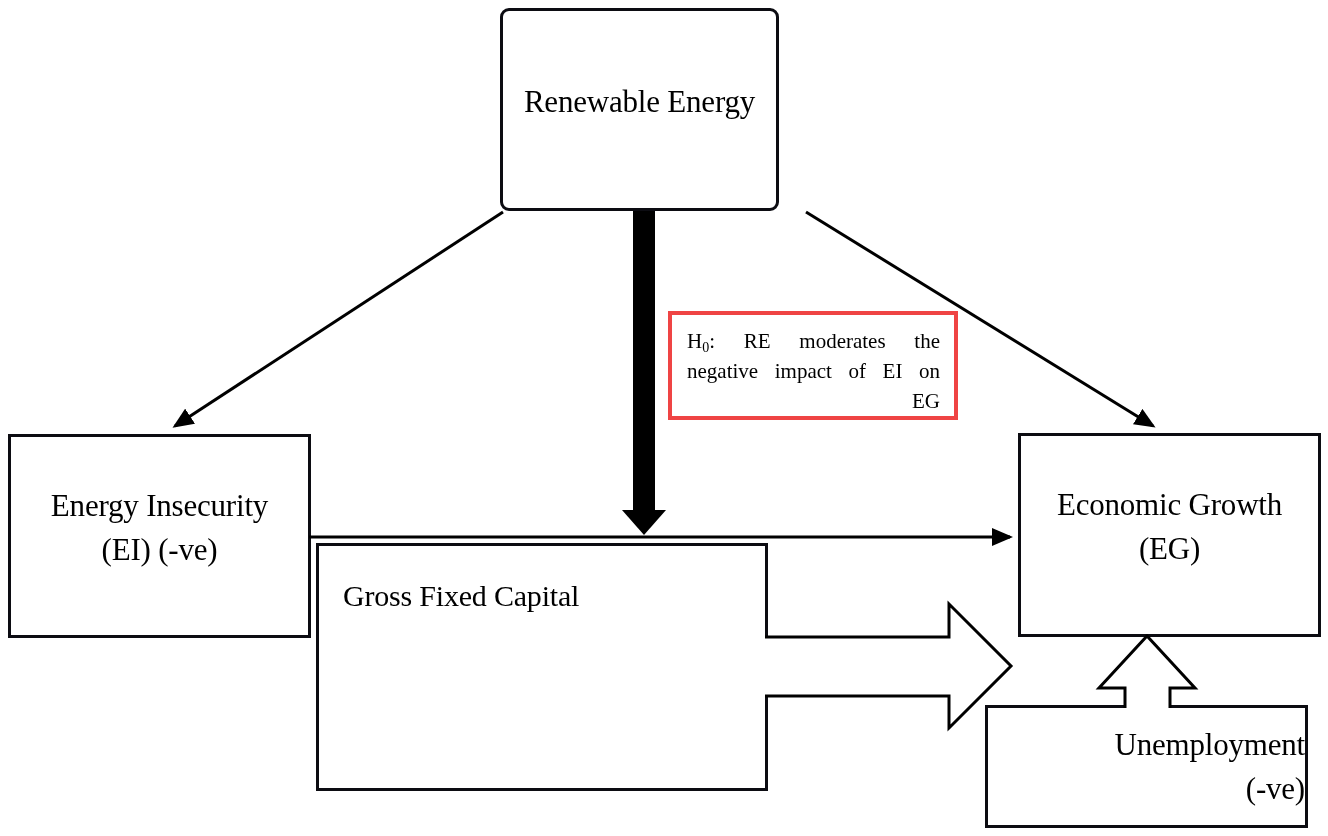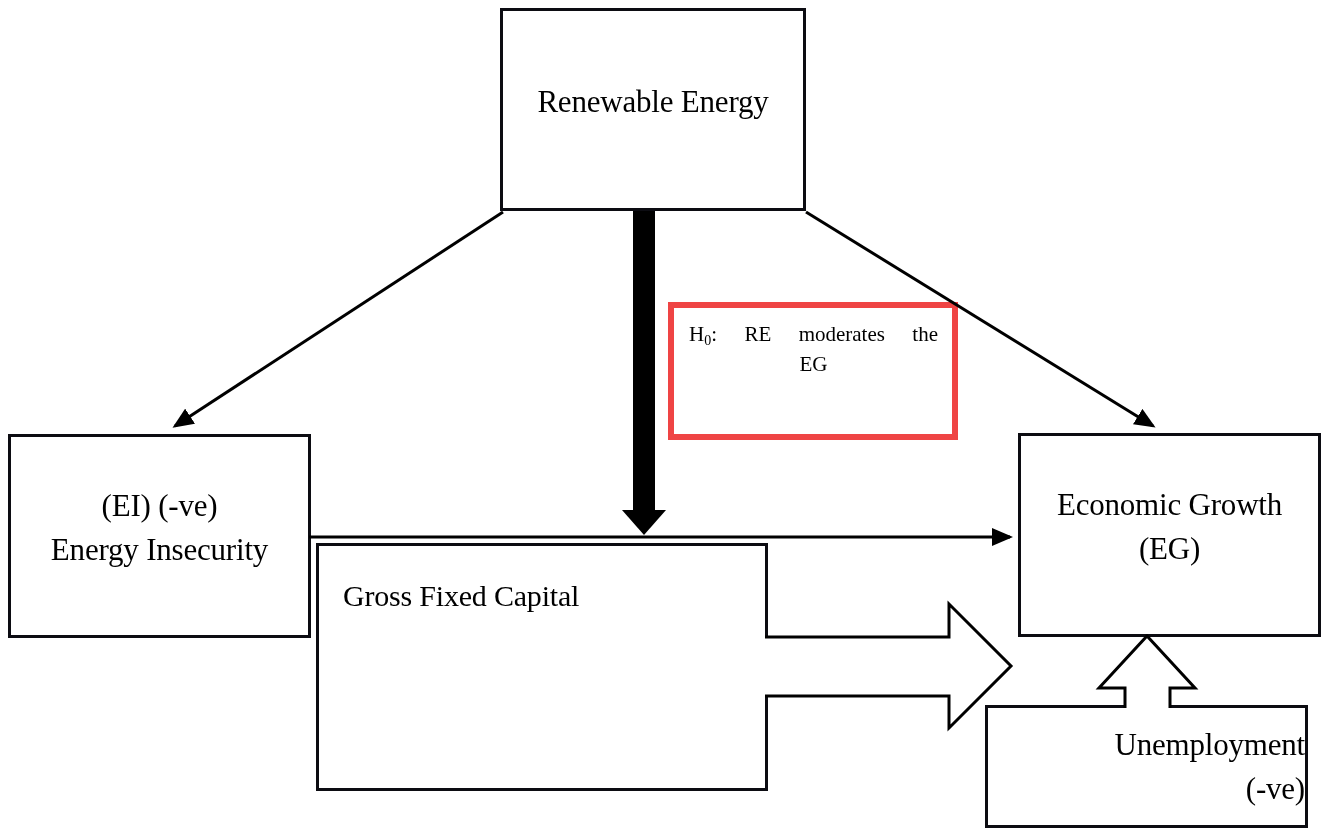--- a/index.html
+++ b/index.html
@@ -24,45 +24,45 @@
     display: flex;
     flex-direction: column;
     align-items: center;
     justify-content: center;
     text-align: center;
     font-size: 31px;
     line-height: 44px;
     letter-spacing: -0.2px;
   }
   .node.lift { padding-bottom: 16px; }
-  #node-re   { left: 500px; top: 8px;   width: 306px; height: 203px; }
+  #node-re   { left: 500px; top: 8px;   width: 279px; height: 203px; border-radius: 9px; }
   #node-ei   { left: 8px;   top: 434px; width: 303px; height: 204px; }
   #node-eg   { left: 1018px;top: 433px; width: 303px; height: 204px; }
   #node-ctrl {
     left: 316px; top: 543px; width: 452px; height: 248px;
     align-items: flex-start;
     justify-content: flex-start;
     text-align: left;
     padding: 30px 20px 8px 24px;
     font-size: 30px;
     line-height: 39px;
   }
   #node-unemp { left: 985px; top: 705px; width: 323px; height: 123px; align-items: flex-end; }
   #node-h0 {
-    left: 668px; top: 302px; width: 290px; height: 138px;
-    border: 6px solid #ef4444;
+    left: 668px; top: 311px; width: 290px; height: 109px;
+    border: 4px solid #ef4444;
     display: block;
     text-align: left;
     font-size: 21px;
     line-height: 30px;
     padding: 11px 14px 0 15px;
     letter-spacing: 0;
   }
   .jline { text-align: justify; text-align-last: justify; }
-  .lline { text-align: center; }
+  .lline { text-align: right; }
   sub.h-sub {
     font-size: 14px;
     vertical-align: baseline;
     position: relative;
     top: 4px;
     line-height: 0;
   }
   #arrow-layer {
     position: absolute;
     left: 0; top: 0;
@@ -74,40 +74,41 @@
 </head>
 <body>
 
 <div id="stage">
 
   <div class="node lift" id="node-re">
     <div>Renewable Energy</div>
   </div>
 
   <div class="node lift" id="node-ei">
+    <div>Energy Insecurity</div>
     <div>(EI) (-ve)</div>
-    <div>Energy Insecurity</div>
   </div>
 
   <div class="node lift" id="node-eg">
     <div>Economic Growth</div>
     <div>(EG)</div>
   </div>
 
   <div class="node" id="node-ctrl">
     <div>Gross Fixed Capital</div>
   </div>
 
   <div class="node" id="node-unemp">
     <div>Unemployment</div>
     <div>(-ve)</div>
   </div>
 
   <div class="node" id="node-h0">
     <div class="jline"><span>H</span><sub class="h-sub">0</sub><span>: RE moderates the</span></div>
+    <div class="jline">negative impact of EI on</div>
     <div class="lline">EG</div>
   </div>
 
   <svg id="arrow-layer" width="1328" height="836" viewBox="0 0 1328 836" xmlns="http://www.w3.org/2000/svg">
     <defs>
       <marker id="ah" markerUnits="strokeWidth" markerWidth="7" markerHeight="6" refX="6" refY="3" orient="auto">
         <path d="M0,0 L7,3 L0,6 Z" fill="#000000"></path>
       </marker>
     </defs>
 

